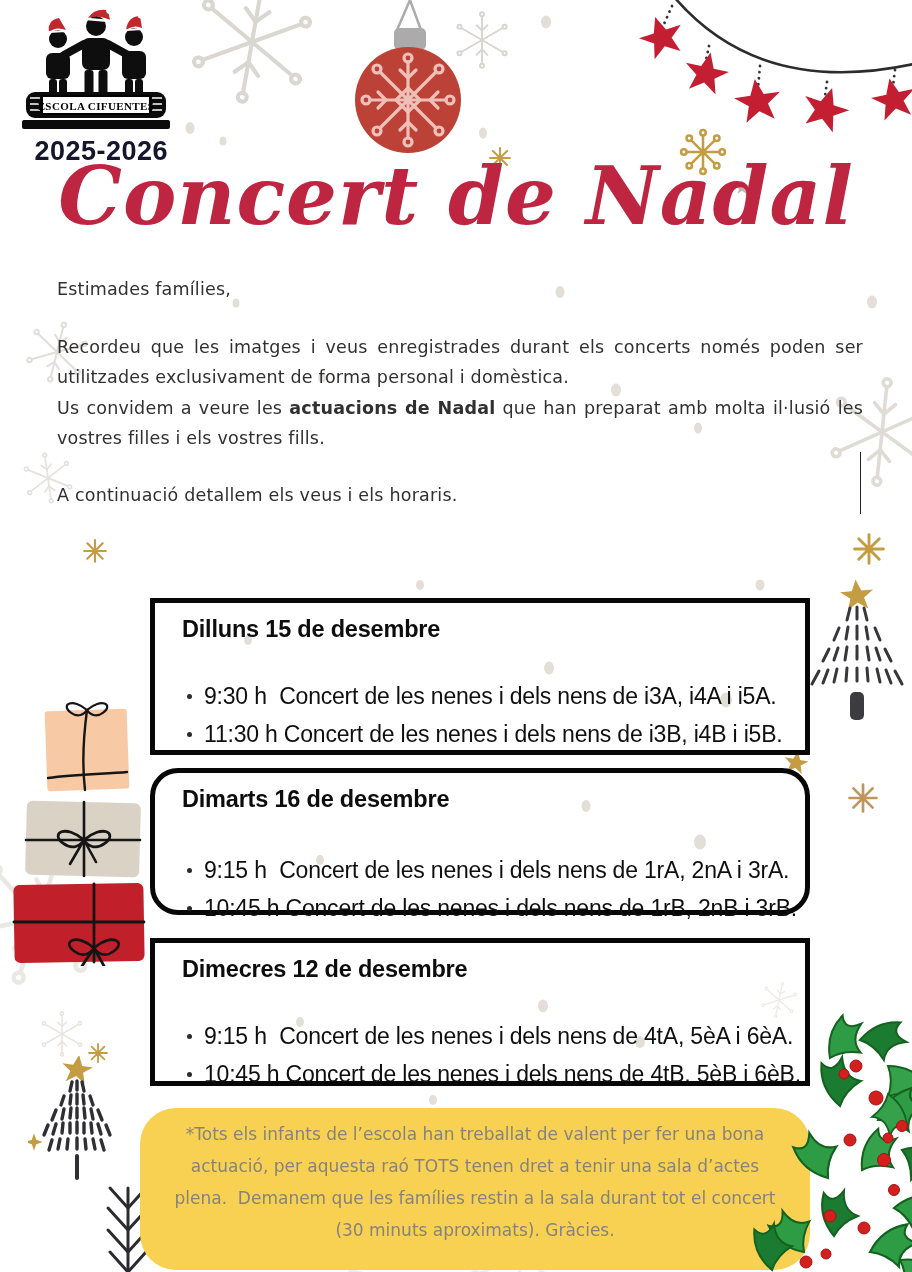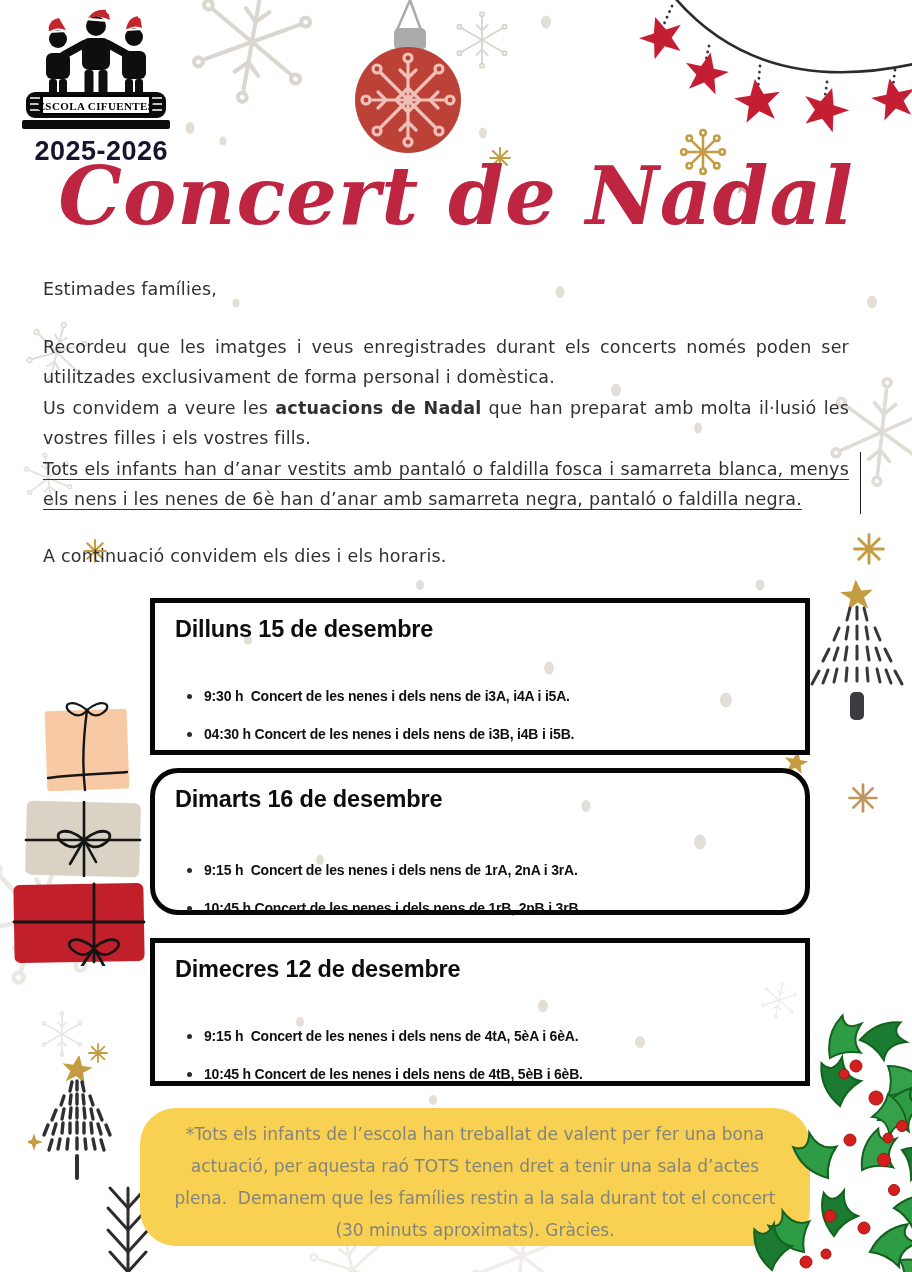--- a/index.html
+++ b/index.html
@@ -17,47 +17,47 @@
 
   .ornament{position:absolute;left:350px;top:0;z-index:2;}
   .garland{position:absolute;left:608px;top:0;z-index:2;}
 
   
   .title{position:absolute;left:0;right:0;top:148px;margin:0;z-index:2;text-align:center;
          font-family:"DejaVu Serif",serif;font-style:italic;font-weight:600;
          font-size:80px;line-height:1.2;color:#BE2540;letter-spacing:1px;}
 
   
-  .content{position:absolute;left:43px;top:274px;width:806px;z-index:2;
+  .content{position:absolute;left:57px;top:274px;width:806px;z-index:2;
            font-size:17.5px;line-height:30.5px;letter-spacing:.2px;}
   .content p{margin:0;text-align:justify;}
   .salutation{margin-bottom:27px !important;text-align:left !important;}
   .bold{font-weight:700;}
   .underlined{text-decoration:underline;text-decoration-thickness:1.3px;text-underline-offset:4px;}
   .lead{margin-top:26px !important;text-align:left !important;}
   .artifact-line{position:absolute;left:860px;top:452px;height:62px;width:0;
                  border-left:1.5px solid #222;z-index:2;}
 
   
   .box{position:absolute;left:150px;width:650px;border:5px solid #070707;z-index:2;background:transparent;}
   .box1{top:598px;height:147px;}
   .box2{top:768px;height:137px;border-radius:28px;}
   .box3{top:938px;height:138px;}
-  .day{margin:13px 0 0 20px;font-family:"Liberation Sans",sans-serif;font-weight:700;
+  .day{margin:13px 0 0 27px;font-family:"Liberation Sans",sans-serif;font-weight:700;
        font-size:23.5px;color:#0d0d0d;letter-spacing:-.2px;}
   .items{margin:34px 0 0 32px;}
   .box2 .items{margin-top:38px;}
   .item{display:flex;align-items:center;line-height:38px;}
   .item .dot{width:5px;height:5px;border-radius:50%;background:#2b2b2b;margin-right:12px;flex:none;}
-  .item .txt{font-family:"Liberation Sans",sans-serif;font-weight:700;font-size:14px;
+  .item .txt{font-family:"Liberation Sans",sans-serif;font-weight:400;font-size:23px;
              color:#0f0f0f;letter-spacing:-.2px;white-space:pre-wrap;}
 
   
   .note{position:absolute;left:140px;top:1108px;width:670px;box-sizing:border-box;z-index:5;
-        background:#F8D152;border-radius:36px;padding:10px 24px 0;text-align:center;
+        background:#F8D152;border-radius:36px;padding:10px 24px 24px;text-align:center;
         font-size:17px;line-height:32px;color:#85847c;white-space:pre-wrap;}
 
   .gifts{position:absolute;left:6px;top:660px;z-index:1;}
   .right-tree{position:absolute;left:798px;top:580px;z-index:1;}
   .left-tree{position:absolute;left:28px;top:1056px;z-index:1;}
   .pine{position:absolute;left:98px;top:1178px;z-index:1;}
   .holly{position:absolute;left:742px;top:1008px;z-index:6;}
 </style>
 </head>
 <body>
@@ -222,35 +222,34 @@
       <use href="#st5" transform="translate(286,100) scale(2.0) rotate(-12)"></use>
     </g>
   </svg>
 
   <h1 class="title">Concert de Nadal</h1>
 
   <div class="content">
     <p class="salutation">Estimades famílies,</p>
     <p>Recordeu que les imatges i veus enregistrades durant els concerts només poden ser utilitzades exclusivament de forma personal i domèstica.</p>
     <p><span>Us convidem a veure les </span><span class="bold">actuacions de Nadal</span><span> que han preparat amb molta il·lusió les vostres filles i els vostres fills.</span></p>
-    <p class="underlined">Tots els infants han d’anar vestits amb pantaló o faldilla fosca i samarreta blanca, menys els nens i les nenes de 6è han d’anar amb samarreta negra, pantaló o faldilla negra.</p>
-    <p class="lead">A continuació convidem els dies i els horaris.</p>
+    <p class="lead">A continuació detallem els veus i els horaris.</p>
   </div>
   <div class="artifact-line"></div>
 
   <div class="box box1">
     <div class="day">Dilluns 15 de desembre</div>
     <div class="items">
       <div class="item">
           <span class="dot"></span>
           <span class="txt">9:30 h  Concert de les nenes i dels nens de i3A, i4A i i5A.</span>
         </div>
       <div class="item">
           <span class="dot"></span>
-          <span class="txt">04:30 h Concert de les nenes i dels nens de i3B, i4B i i5B.</span>
+          <span class="txt">11:30 h Concert de les nenes i dels nens de i3B, i4B i i5B.</span>
         </div>
     </div>
   </div>
 
   <div class="box box2">
     <div class="day">Dimarts 16 de desembre</div>
     <div class="items">
       <div class="item">
           <span class="dot"></span>
           <span class="txt">9:15 h  Concert de les nenes i dels nens de 1rA, 2nA i 3rA.</span>

